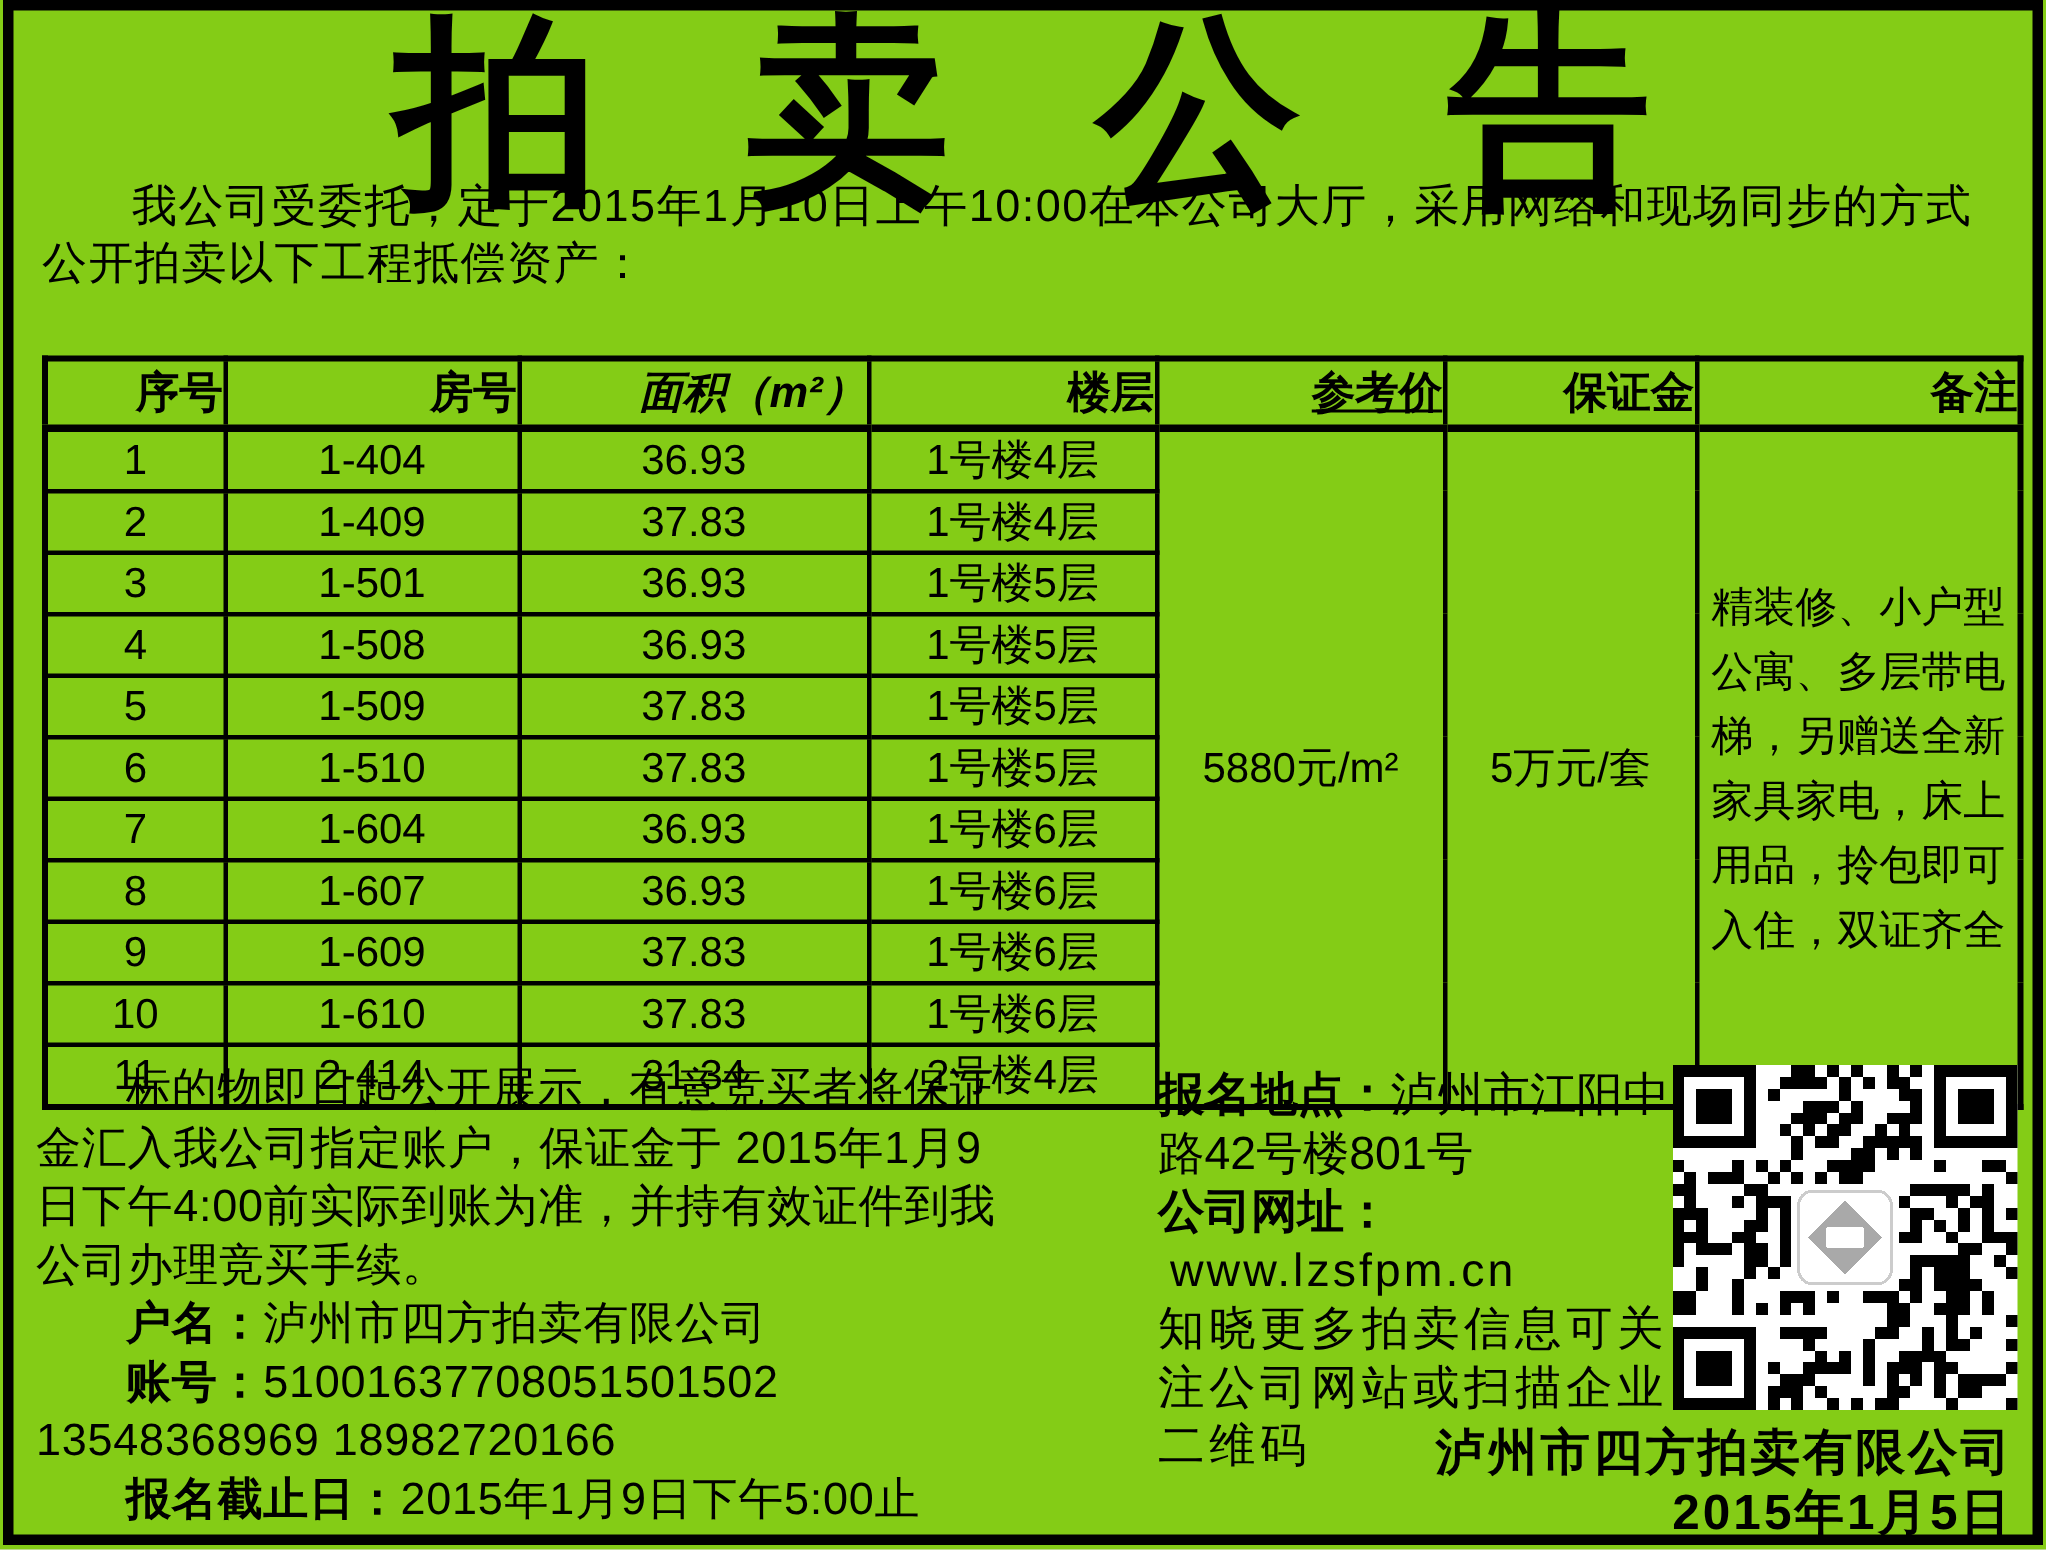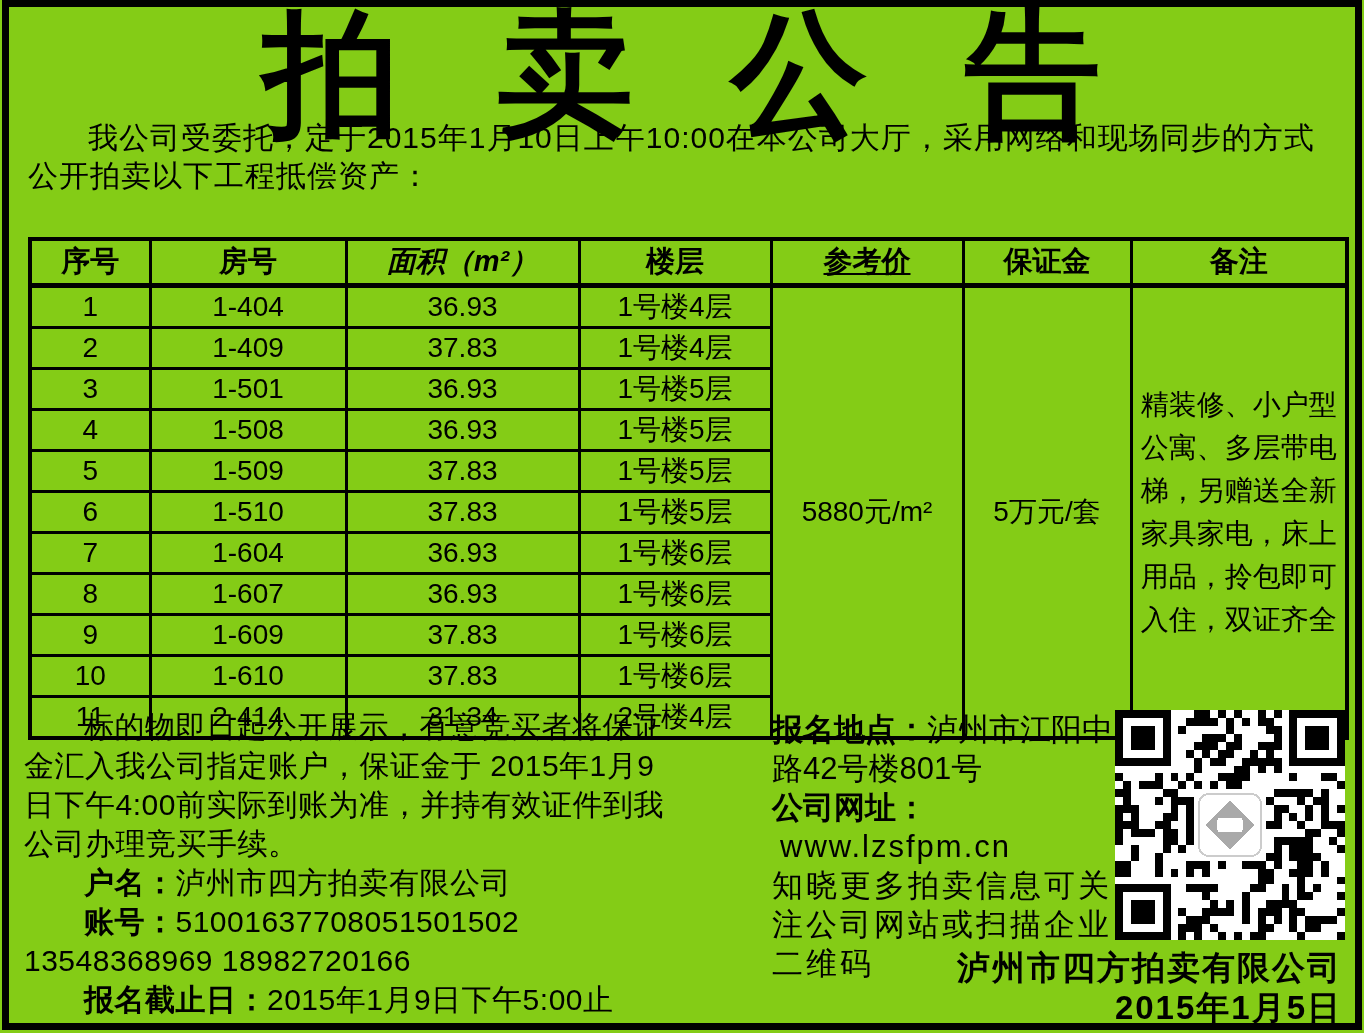--- a/index.html
+++ b/index.html
@@ -28,21 +28,21 @@
   .bold { font-weight:bold; }
   table.lots {
     position:absolute; left:28px; top:237px; width:1317px;
     border-collapse:collapse; table-layout:fixed;
     border:4px solid #000;
   }
   table.lots th, table.lots td {
     border:3px solid #000; text-align:center; vertical-align:middle;
     font-size:28px; overflow:hidden;
   }
-  table.lots th { height:46px; font-weight:bold; font-size:29px; border-bottom:5px solid #000; }
+  table.lots th { height:46px; font-weight:bold; font-size:29px; border-bottom:5px solid #000;text-align:right; }
   table.lots td { height:37px; padding:0; }
   td.price-cell, td.deposit-cell { font-size:31px; }
   td.remarks-cell {
     text-align:justify; text-justify:inter-character;
     font-size:28px; line-height:43px; padding:0 20px; vertical-align:middle;
   }
   .left-block {
     position:absolute; left:24px; top:707px; width:652px;
     font-size:30px; line-height:39px; letter-spacing:0.5px;
   }

